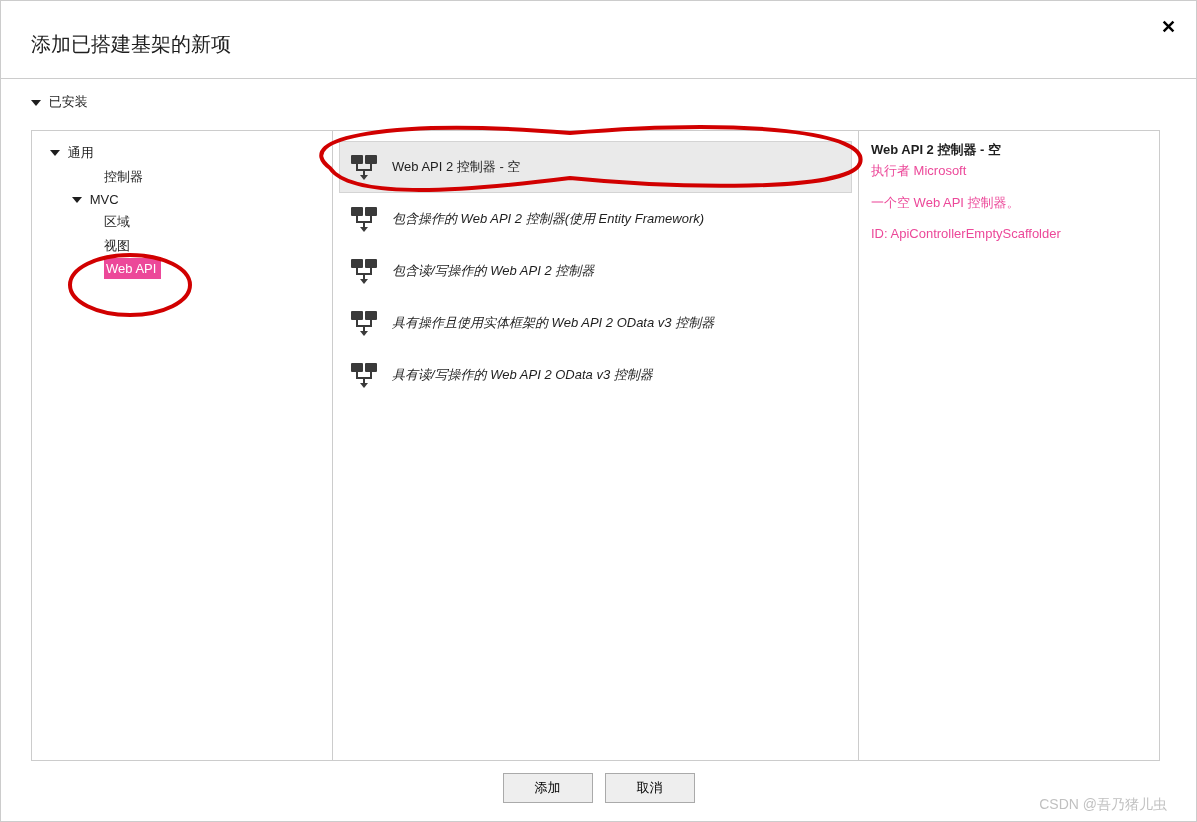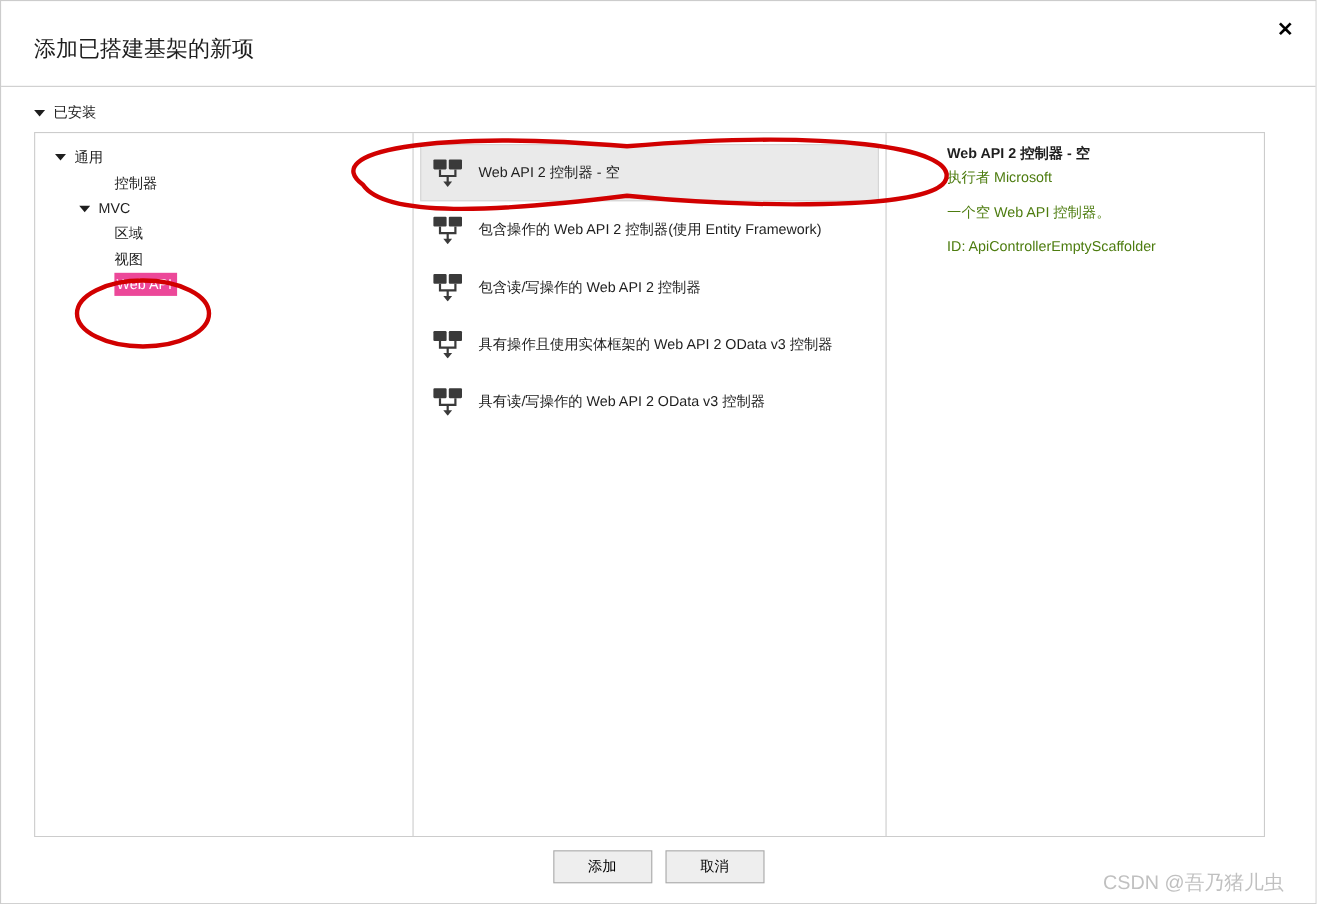--- a/index.html
+++ b/index.html
@@ -45,21 +45,21 @@
     }
     .divider {
       height: 1px;
       background: #ccc;
       margin: 0;
     }
     .dialog-body {
       flex: 1;
       display: flex;
       flex-direction: column;
-      padding: 10px 46px 0 30px;
+      padding: 10px 36px 0 30px;
       overflow: hidden;
     }
     .installed-header {
       font-size: 13px;
       padding: 4px 0;
       cursor: pointer;
     }
     .triangle {
       display: inline-block;
       width: 0;
@@ -70,24 +70,23 @@
       margin-right: 4px;
       vertical-align: middle;
       transform: translateY(-1px);
     }
     .triangle-open {
       transform: rotate(0deg);
     }
     .panels {
       flex: 1;
       display: flex;
-      margin-top: 5px;
+      margin-top: 15px;
       border: 1px solid #ccc;
       overflow: hidden;
-      gap: 43px;
     }
     .left-panel {
       width: 300px;
       padding: 10px 0;
       overflow-y: auto;
     }
     .tree {
       list-style: none;
     }
     .tree-item {
@@ -118,20 +117,21 @@
       align-items: center;
       padding: 12px 10px;
       cursor: pointer;
     }
     .list-item.selected {
       background: #eaeaea;
       border: 1px solid #d4d4d4;
     }
     .list-item:not(.selected) {
       border: 1px solid transparent;
+      font-style: italic;
     }
     .item-icon {
       width: 28px;
       height: 26px;
       margin-right: 14px;
       flex-shrink: 0;
     }
     .item-label {
       color: #1e1e1e;
     }
@@ -139,21 +139,21 @@
       width: 300px;
       padding: 10px 12px;
       overflow-y: auto;
     }
     .detail-title {
       font-weight: bold;
       margin-bottom: 3px;
     }
     .detail-line {
       margin-bottom: 3px;
-      color: #4d7c0f;
+      color: #ec4899;
     }
     .detail-desc {
       margin-top: 14px;
       margin-bottom: 14px;
     }
     .dialog-footer {
       display: flex;
       justify-content: center;
       padding: 12px 30px 18px 30px;
       gap: 12px;
@@ -165,21 +165,21 @@
       border: 1px solid #aaa;
       cursor: pointer;
       font-size: 13px;
       font-family: inherit;
     }
     .watermark {
       position: absolute;
       bottom: 8px;
       right: 30px;
       color: rgba(140,140,140,0.55);
-      font-size: 18px;
+      font-size: 14px;
       pointer-events: none;
     }
     .annot {
       position: absolute;
       pointer-events: none;
     }
   </style>
 </head>
 <body>
 

